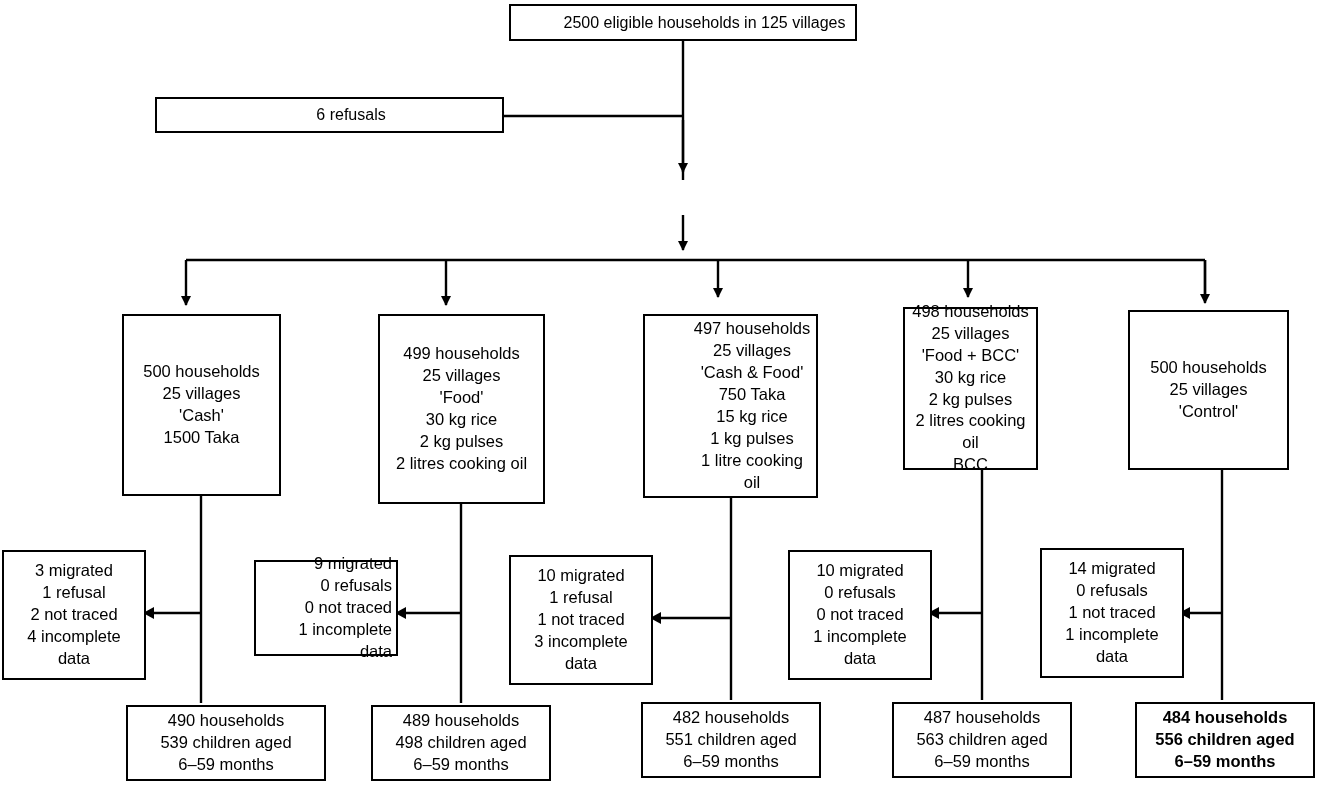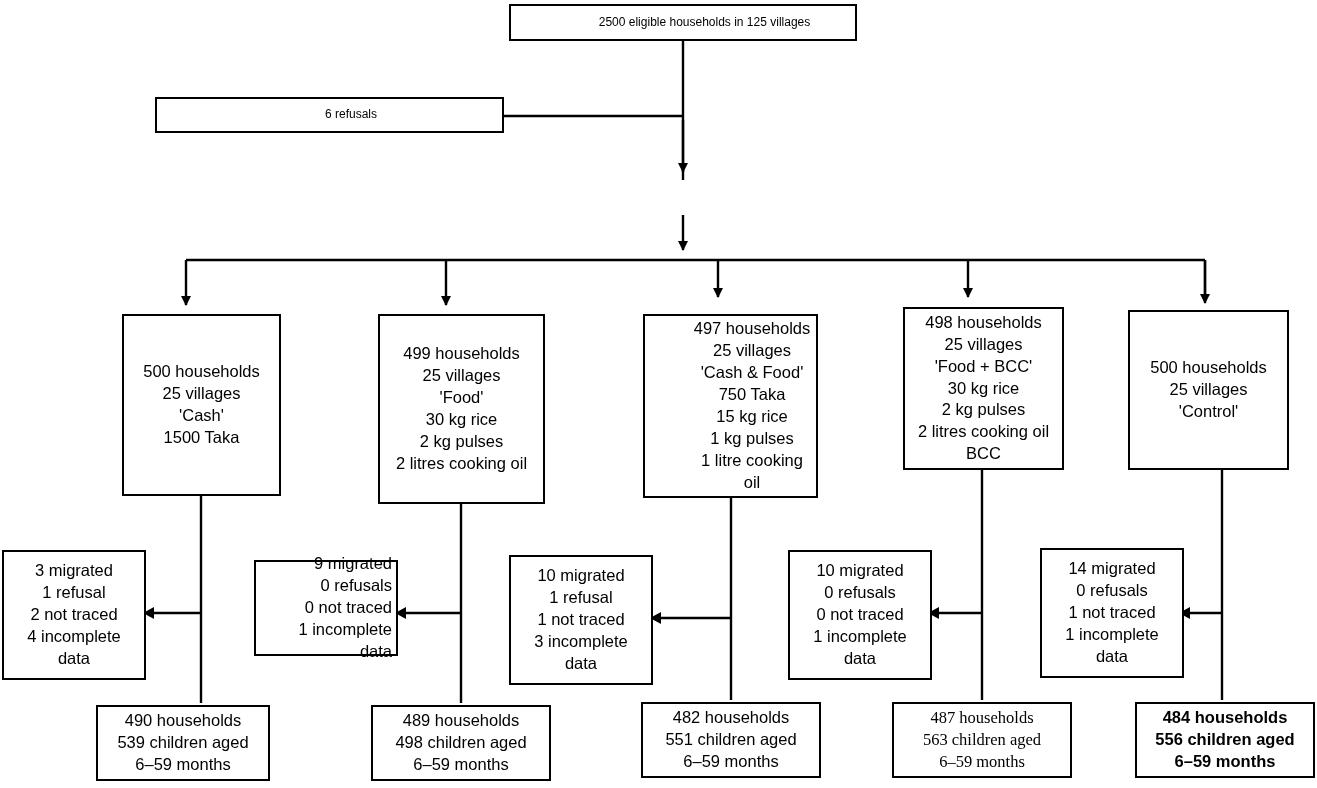--- a/index.html
+++ b/index.html
@@ -3,21 +3,21 @@
 <meta charset="utf-8">
 <style>
   html,body{margin:0;padding:0;background:#fff;}
   body{width:1317px;height:788px;font-family:"Liberation Sans",sans-serif;color:#000;}
   #stage{position:relative;width:1317px;height:788px;overflow:hidden;background:#fff;}
   svg#wires{position:absolute;left:0;top:0;width:1317px;height:788px;pointer-events:none;}
   .box{position:absolute;box-sizing:border-box;border:2px solid #000;background:#fff;
        display:flex;align-items:center;justify-content:center;text-align:center;
        font-size:16.5px;line-height:1.33;padding:2px 4px;}
   .box .lines{display:block;width:100%;white-space:pre-line;}
-  .hdr{font-size:12px;padding-left:47px;}
+  .hdr{font-size:16px;padding-left:47px;}
 </style>
 </head>
 <body>
 
 <div id="stage">
 
   <svg id="wires" viewBox="0 0 1317 788">
     <defs>
       <marker id="arrowDown" markerWidth="11" markerHeight="11" refX="5" refY="9" orient="0" markerUnits="userSpaceOnUse">
         <path d="M0,0 L10,0 L5,10 z" fill="#000"></path>
@@ -85,21 +85,21 @@
   <div class="box" style="left:643px;top:314px;width:175px;height:184px;padding-left:47px;">
     <span class="lines">497 households
 25 villages
 'Cash &amp; Food'
 750 Taka
 15 kg rice
 1 kg pulses
 1 litre cooking oil</span>
   </div>
 
-  <div class="box" style="left:903px;top:307px;width:161px;height:163px;">
+  <div class="box" style="left:903px;top:307px;width:135px;height:163px;">
     <span class="lines">498 households
 25 villages
 'Food + BCC'
 30 kg rice
 2 kg pulses
 2 litres cooking oil
 BCC</span>
   </div>
 
   <div class="box" style="left:1128px;top:310px;width:161px;height:160px;">
@@ -141,39 +141,39 @@
   </div>
 
   <div class="box" style="left:1040px;top:548px;width:144px;height:130px;">
     <span class="lines">14 migrated
 0 refusals
 1 not traced
 1 incomplete
 data</span>
   </div>
 
-  <div class="box" style="left:96px;top:705px;width:174px;height:76px;">
+  <div class="box" style="left:126px;top:705px;width:200px;height:76px;">
     <span class="lines">490 households
 539 children aged
 6–59 months</span>
   </div>
 
   <div class="box" style="left:371px;top:705px;width:180px;height:76px;">
     <span class="lines">489 households
 498 children aged
 6–59 months</span>
   </div>
 
   <div class="box" style="left:641px;top:702px;width:180px;height:76px;">
     <span class="lines">482 households
 551 children aged
 6–59 months</span>
   </div>
 
-  <div class="box" style="left:892px;top:702px;width:180px;height:76px;font-family:Liberation Serif, serif;">
+  <div class="box" style="left:892px;top:702px;width:180px;height:76px;">
     <span class="lines">487 households
 563 children aged
 6–59 months</span>
   </div>
 
   <div class="box" style="left:1135px;top:702px;width:180px;height:76px;font-weight:bold;">
     <span class="lines">484 households
 556 children aged
 6–59 months</span>
   </div>

